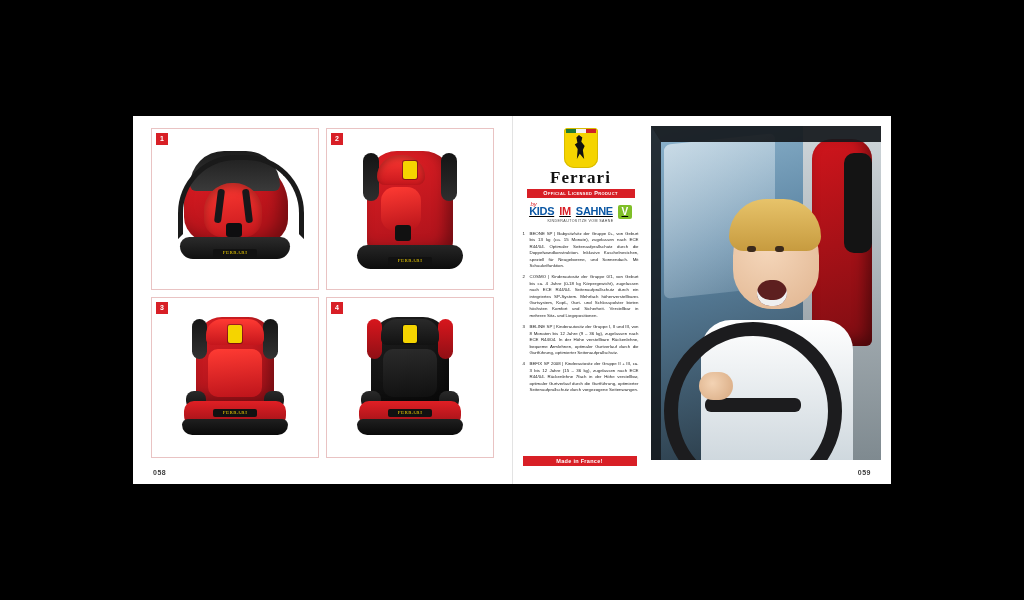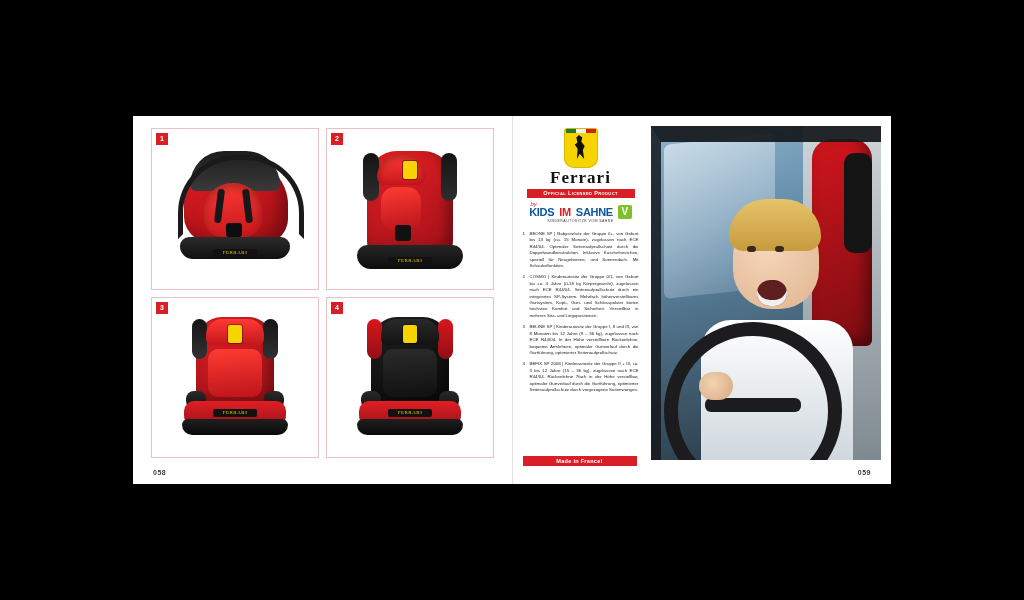--- a/index.html
+++ b/index.html
@@ -338,24 +338,25 @@
   .by-line {
     font-size: 6px;
     color: #d81f26;
     font-style: italic;
     margin-top: 3px;
     text-align: left;
     padding-left: 8px;
   }
   .kids-logo {
     display: flex;
-    align-items: center;
+    align-items: flex-start;
     justify-content: center;
     gap: 5px;
     margin-top: -2px;
+    text-decoration: underline;
   }
   .kids-text {
     font-size: 11px;
     font-weight: bold;
     color: #0b57a4;
     letter-spacing: -0.3px;
     font-family: "Liberation Sans", sans-serif;
   }
   .kids-mark {
     width: 14px; height: 14px;

